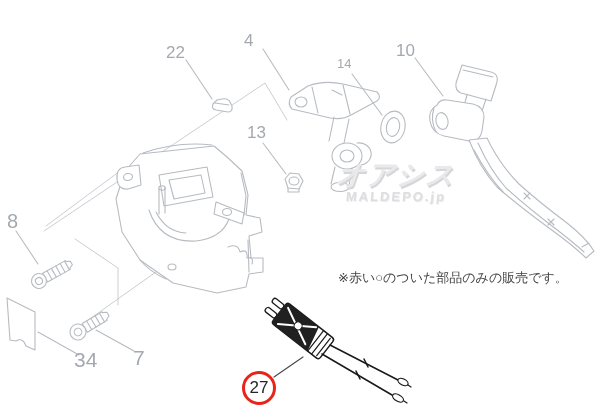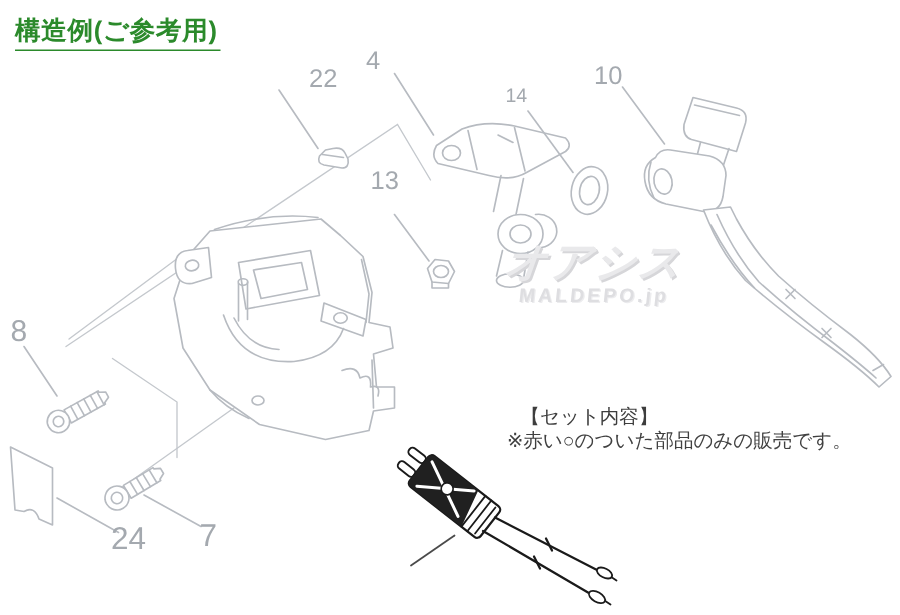--- a/index.html
+++ b/index.html
@@ -8,25 +8,25 @@
     font-family:"Liberation Sans","DejaVu Sans",sans-serif;
   }
   .stage svg{position:absolute;left:0;top:0;}
   .title{
     position:absolute;left:10px;top:11px;
     font-size:17px;font-weight:600;color:#2b8a2b;
     border-bottom:1.5px solid #2b8a2b;padding:0 2px 2px 0;line-height:20px;
     letter-spacing:0.5px;
   }
   .lbl{position:absolute;color:#a4a9af;line-height:1;}
-  #lbl-22{left:166px;top:44px;font-size:17px;margin-left:40px;}
+  #lbl-22{left:166px;top:44px;font-size:17px;}
   #lbl-12{left:244px;top:32px;font-size:17px;}
   #lbl-14{left:337px;top:57px;font-size:13px;}
   #lbl-10{left:396px;top:42px;font-size:17px;}
-  #lbl-13{left:247px;top:112px;font-size:17px;}
+  #lbl-13{left:247px;top:124px;font-size:17px;}
   #lbl-8 {left:7px;  top:211px;font-size:20px;}
   #lbl-24{left:74px; top:349px;font-size:21px;}
   #lbl-7 {left:133px;top:347px;font-size:21px;}
   .watermark{position:absolute;left:326px;top:160px;width:140px;text-align:center;
     pointer-events:none;}
   .wm1{font-size:28px;font-weight:700;font-style:italic;color:#e9e9eb;
     letter-spacing:1px;text-shadow:1.5px 1.5px 0 #d6d6d9;line-height:30px;transform:skewX(-6deg);}
   .wm2{font-size:13px;font-weight:700;color:#dedee1;letter-spacing:2px;
     text-shadow:1px 1px 0 #ececee;line-height:13px;transform:skewX(-6deg);}
   .badge{
@@ -175,30 +175,31 @@
       </g>
       <path d="M274,377 L303,357" stroke="#4a4a4a" stroke-width="1.2"></path>
     </g>
   </svg>
 
   <div class="watermark">
     <div class="wm1">オアシス</div>
     <div class="wm2">MALDEPO.jp</div>
   </div>
 
-  <div class="title">構造例(ご参考用)</div>
 
   <div class="lbl" id="lbl-22">22</div>
   <div class="lbl" id="lbl-12">4</div>
   <div class="lbl" id="lbl-14">14</div>
   <div class="lbl" id="lbl-10">10</div>
   <div class="lbl" id="lbl-13">13</div>
   <div class="lbl" id="lbl-8">8</div>
-  <div class="lbl" id="lbl-24">24</div>
+  <div class="lbl" id="lbl-24">34</div>
   <div class="lbl" id="lbl-7">7</div>
 
+  <div class="badge">
+    <span>27</span>
+  </div>
 
   <div class="note">
-    <div class="note-h">【セット内容】</div>
     <div class="note-w">※赤い○のついた部品のみの販売です。</div>
   </div>
 
 </div>
 
 </body></html>

